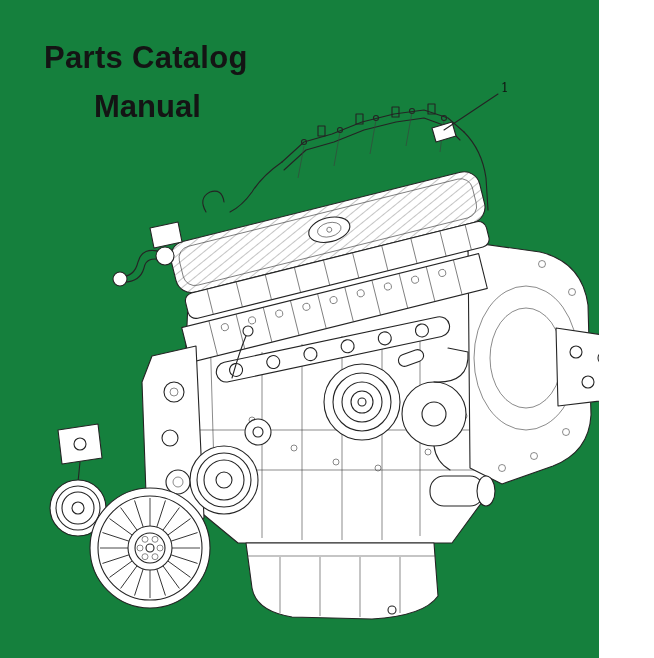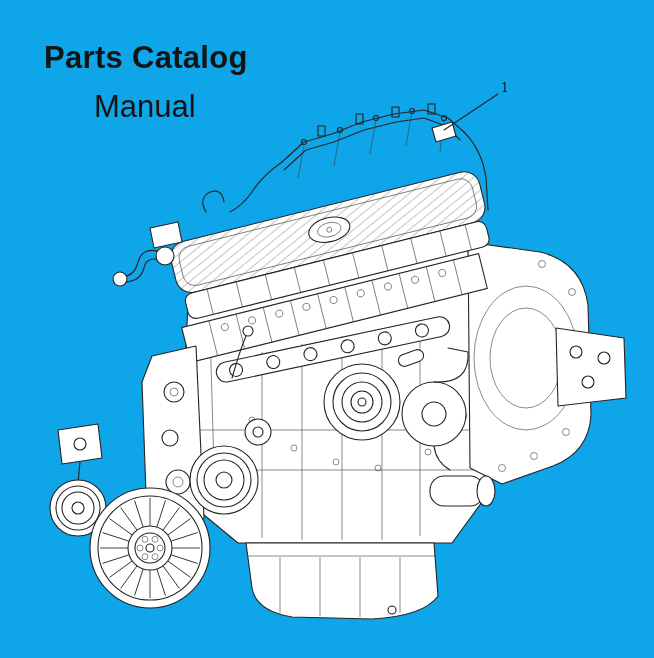--- a/index.html
+++ b/index.html
@@ -1,22 +1,22 @@
 <!DOCTYPE html>
 <html><head>
 <meta charset="utf-8">
 <style>
   html,body { margin:0; padding:0; background:#ffffff; }
   .page {
-    position:relative; width:654px; height:658px; background:#0ea5e9; overflow:hidden;
+    position:relative; width:599px; height:658px; background:#15803d; overflow:hidden;
     font-family:"Liberation Sans", sans-serif;
   }
   .title-block { position:absolute; left:44px; top:40px; z-index:2; }
   .title-l1 { font-size:31px; font-weight:700; color:#141414; letter-spacing:0.3px; }
-  .title-l2 { font-size:31px; font-weight:400; color:#141414; margin-top:13px; margin-left:50px; }
+  .title-l2 { font-size:31px; font-weight:700; color:#141414; margin-top:13px; margin-left:50px; }
   .engine-svg { position:absolute; left:0; top:0; width:654px; height:658px; z-index:1; }
 
   
   .ln   { stroke:#242424; stroke-width:1.1; fill:none; stroke-linecap:round; stroke-linejoin:round; }
   .fw   { stroke:#242424; stroke-width:1.1; fill:#ffffff; stroke-linejoin:round; }
   .thin { stroke:#3c3c3c; stroke-width:0.6; fill:none; }
   .spoke{ stroke:#333333; stroke-width:0.9; fill:none; }
   .callout-text { font-family:"DejaVu Serif", serif; font-size:12px; fill:#111; stroke:none; }
 </style>
 </head>

